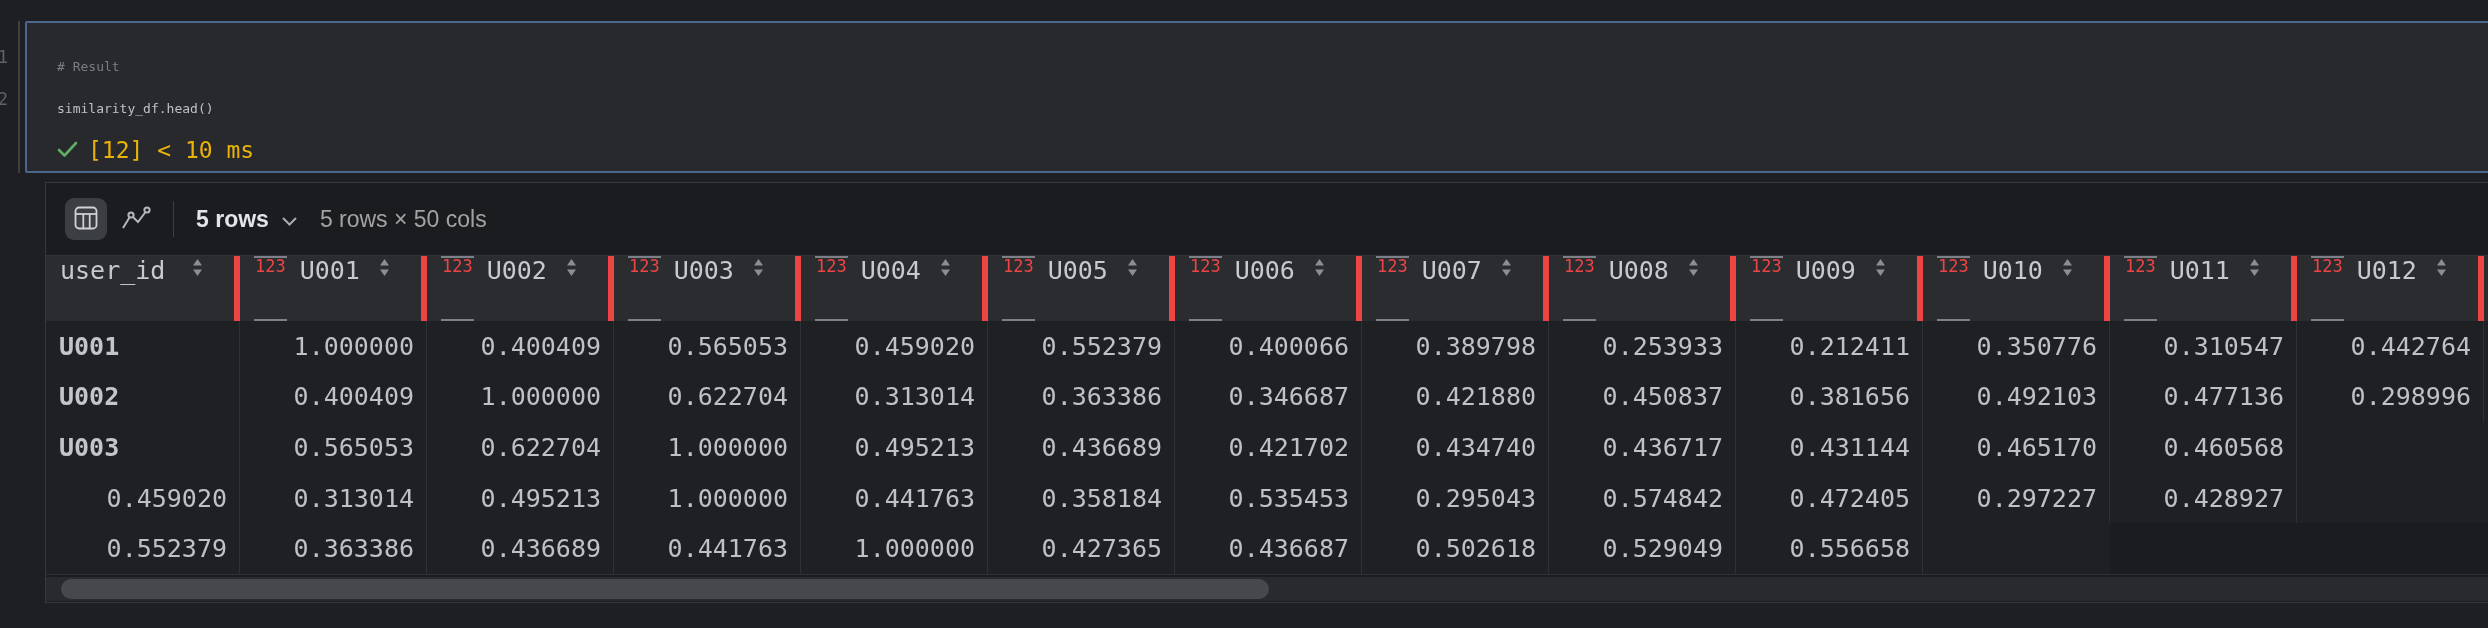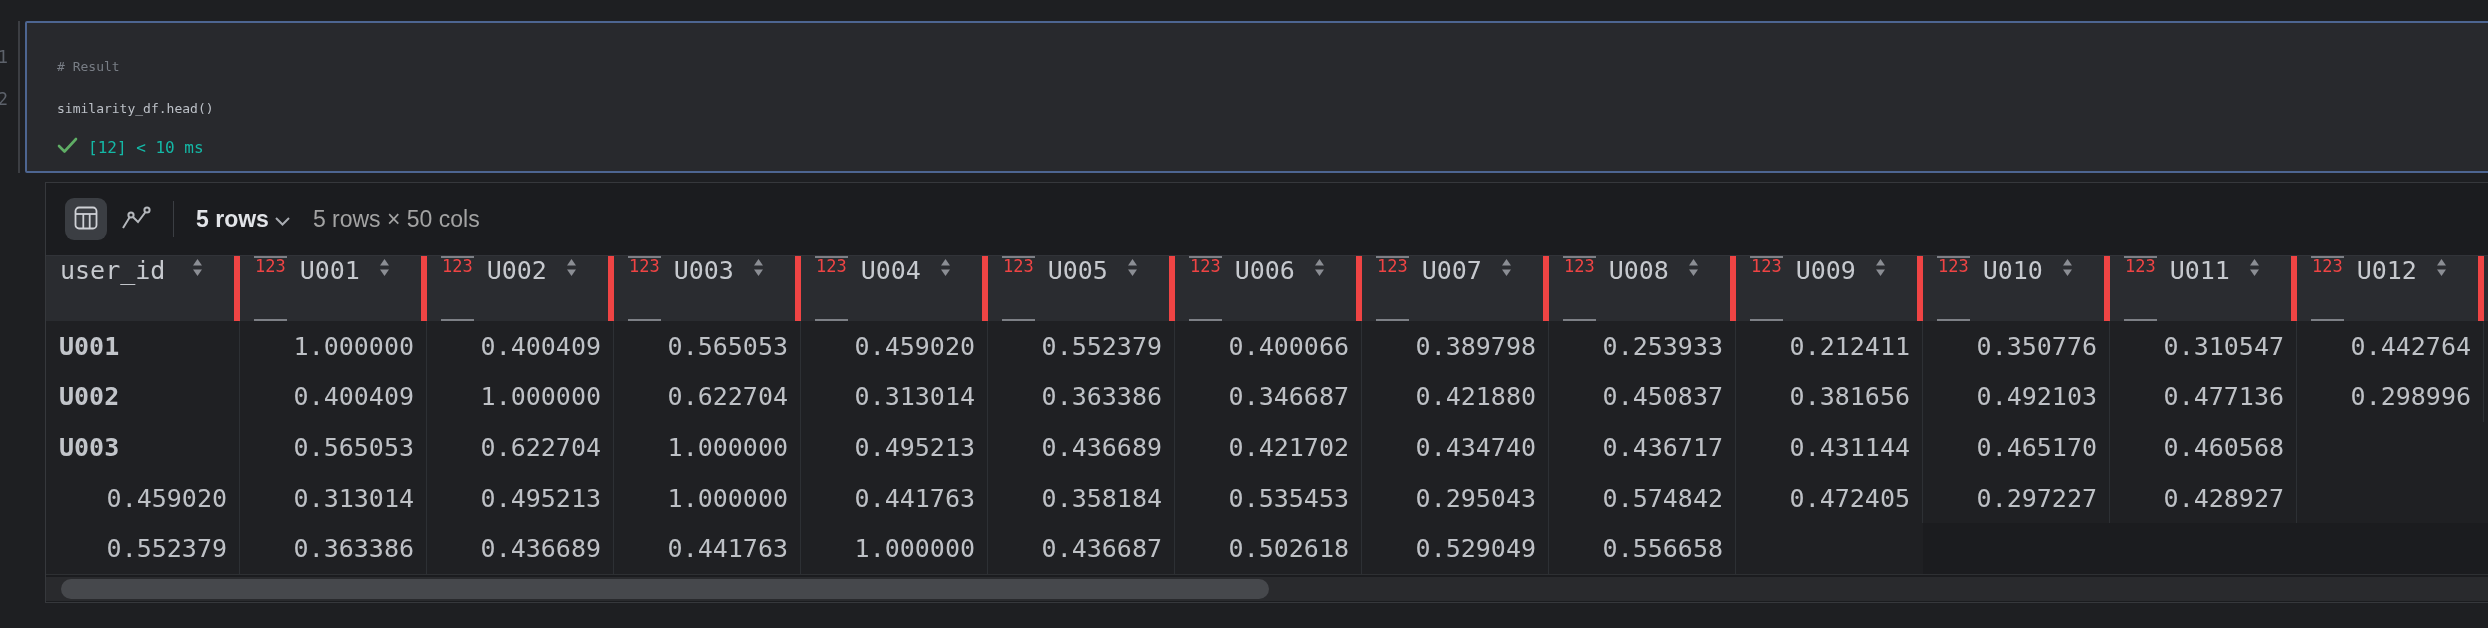--- a/index.html
+++ b/index.html
@@ -8,32 +8,32 @@
 
   
   .gutter-num{position:absolute;left:-14px;width:22px;text-align:right;color:#5d626b;
               font-size:17px;line-height:26px;}
   .gutter-line{position:absolute;left:18px;top:21px;height:152px;width:2px;background:#3c3e43;}
   .code-cell{position:absolute;left:25px;top:21px;width:2470px;height:152px;
              background:#28292d;border:2px solid #4d6591;border-radius:2px;box-sizing:border-box;}
   .code-line{position:absolute;left:30px;font-size:13px;line-height:26px;color:#bcc0c7;white-space:pre;}
   .code-line.comment{color:#787d85;}
   .exec-line{position:absolute;left:30px;display:flex;align-items:center;gap:10px;
-             font-size:16px;color:#14b8a6;}
+             font-size:23px;color:#eab308;}
 
   
   .panel{position:absolute;left:45px;top:182px;width:2460px;height:421px;background:#1b1c1f;
          border:1px solid #36383c;border-right:none;box-sizing:border-box;}
   .toolbar{position:absolute;left:0;top:0;width:100%;height:73px;display:flex;align-items:center;
            border-bottom:1px solid #313338;box-sizing:border-box;}
   .icon-btn{width:42px;height:42px;margin-left:19px;border:none;background:transparent;border-radius:9px;
             display:flex;align-items:center;justify-content:center;cursor:pointer;padding:0;}
   .icon-btn.selected{background:#3b3e43;}
   .tb-divider{width:1px;height:36px;background:#3b3e43;margin-left:16px;}
-  .rows-dropdown{display:flex;align-items:center;gap:5px;margin-left:22px;background:transparent;border:none;
+  .rows-dropdown{display:flex;align-items:center;gap:12px;margin-left:22px;background:transparent;border:none;
                  color:#e2e4e8;font-family:"Liberation Sans",sans-serif;font-size:23px;font-weight:600;cursor:pointer;padding:0;}
   .dims{margin-left:22px;color:#a3a3a3;font-family:"Liberation Sans",sans-serif;font-size:23px;}
 
   
   .grid{position:absolute;left:0;top:73px;display:grid;border-bottom:1px solid #2e3033;}
   .hcell{background:#2a2c30;border-right:6px solid #ef4444;display:flex;
          padding:0 30px 0 14px;box-sizing:border-box;overflow:hidden;color:#c6c9ce;font-size:25px;}
   .hcell:last-child{padding:0 0 0 8px;}
   .num-icon{font-size:17px;color:#ef4444;border-top:2px solid #7d8086;border-bottom:2px solid #7d8086;
             padding:1px 1px;margin-right:13px;line-height:15px;flex:none;}
@@ -264,20 +264,21 @@
         <div class="cell">0.472405</div>
         <div class="cell">0.297227</div>
         <div class="cell">0.428927</div>
         <div class="cell filler"></div>
         <div class="cell rowlabel">U005</div>
         <div class="cell">0.552379</div>
         <div class="cell">0.363386</div>
         <div class="cell">0.436689</div>
         <div class="cell">0.441763</div>
         <div class="cell">1.000000</div>
+        <div class="cell">0.427365</div>
         <div class="cell">0.436687</div>
         <div class="cell">0.502618</div>
         <div class="cell">0.529049</div>
         <div class="cell">0.556658</div>
         <div class="cell filler"></div>
       </div>
 
     <div class="hscroll-track">
       <div class="hscroll-thumb"></div>
     </div>

